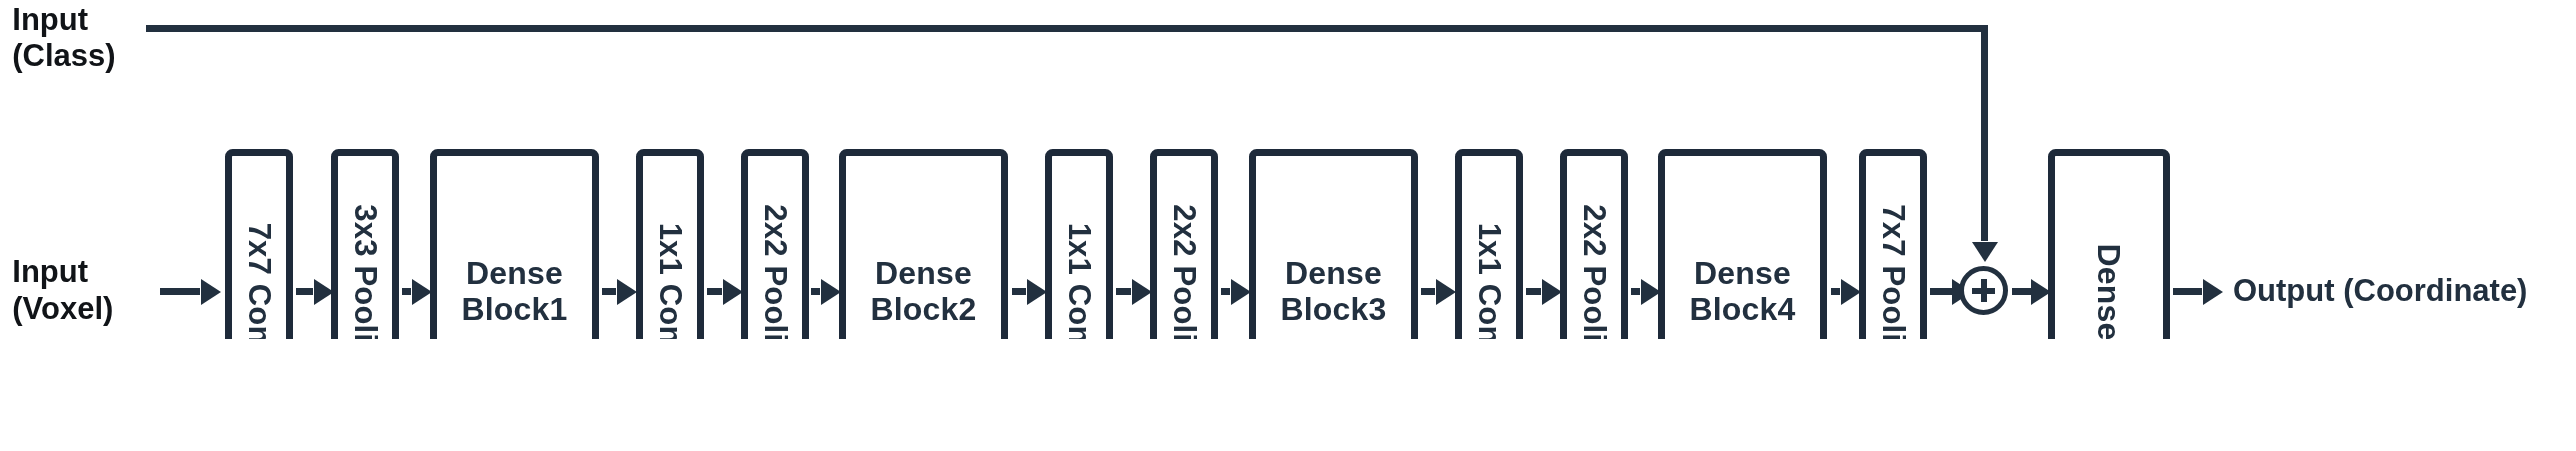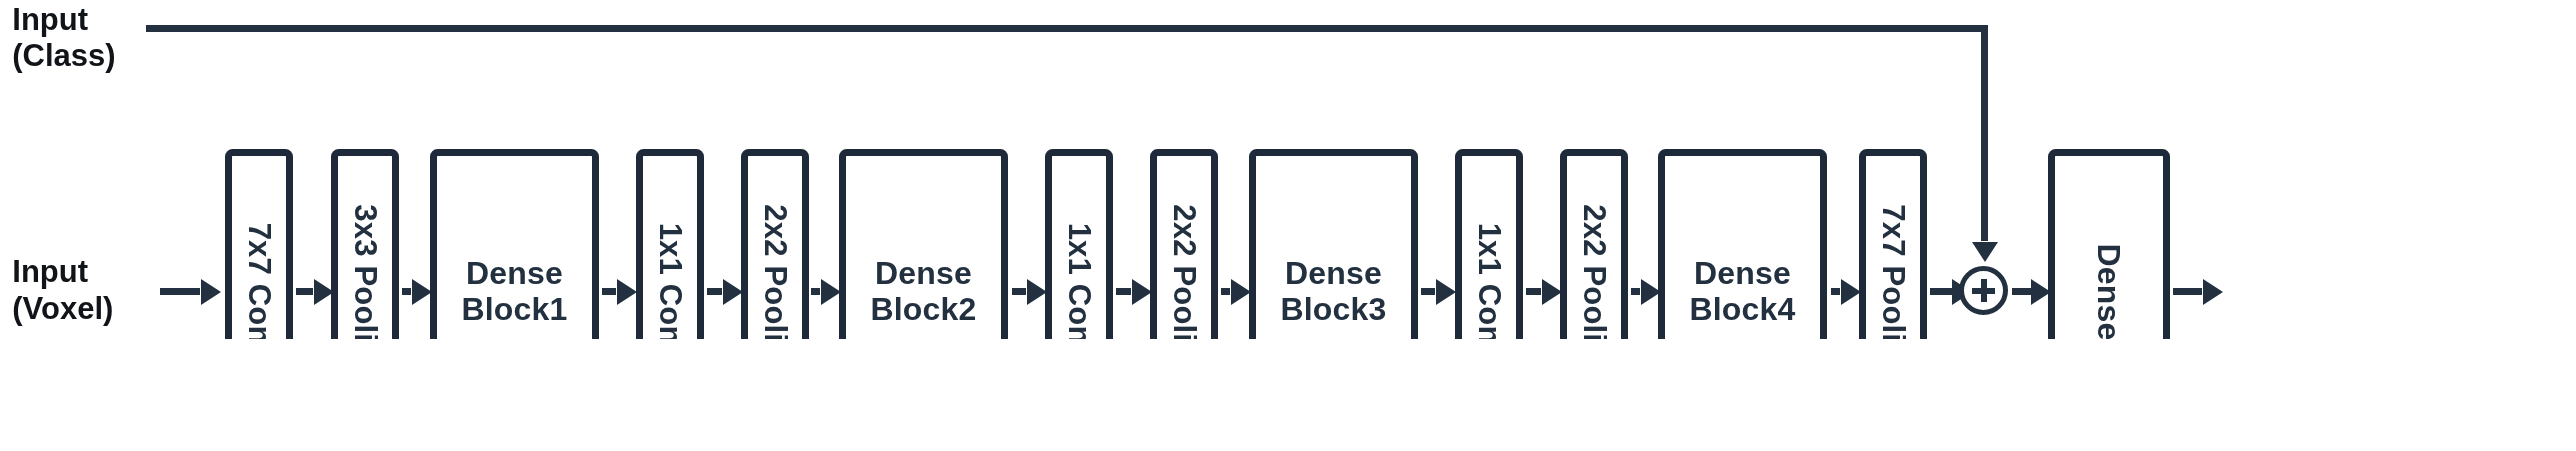--- a/index.html
+++ b/index.html
@@ -208,15 +208,16 @@
   </div>
 
   <div class="arrow" style="left:2012px; top:288px; width:18.5px;"></div>
 
   <div class="node vert dense-out" style="left:2048px; top:149px; width:122px; height:286px;">
     <span class="lbl">Dense</span>
   </div>
 
   <div class="arrow" style="left:2173px; top:288px; width:29px;"></div>
 
+  <div class="textlabel navy" style="left:2233px; top:273px; font-size:31px;">Output  (Coordinate)</div>
 
 </div>
 
 
 </body></html>

